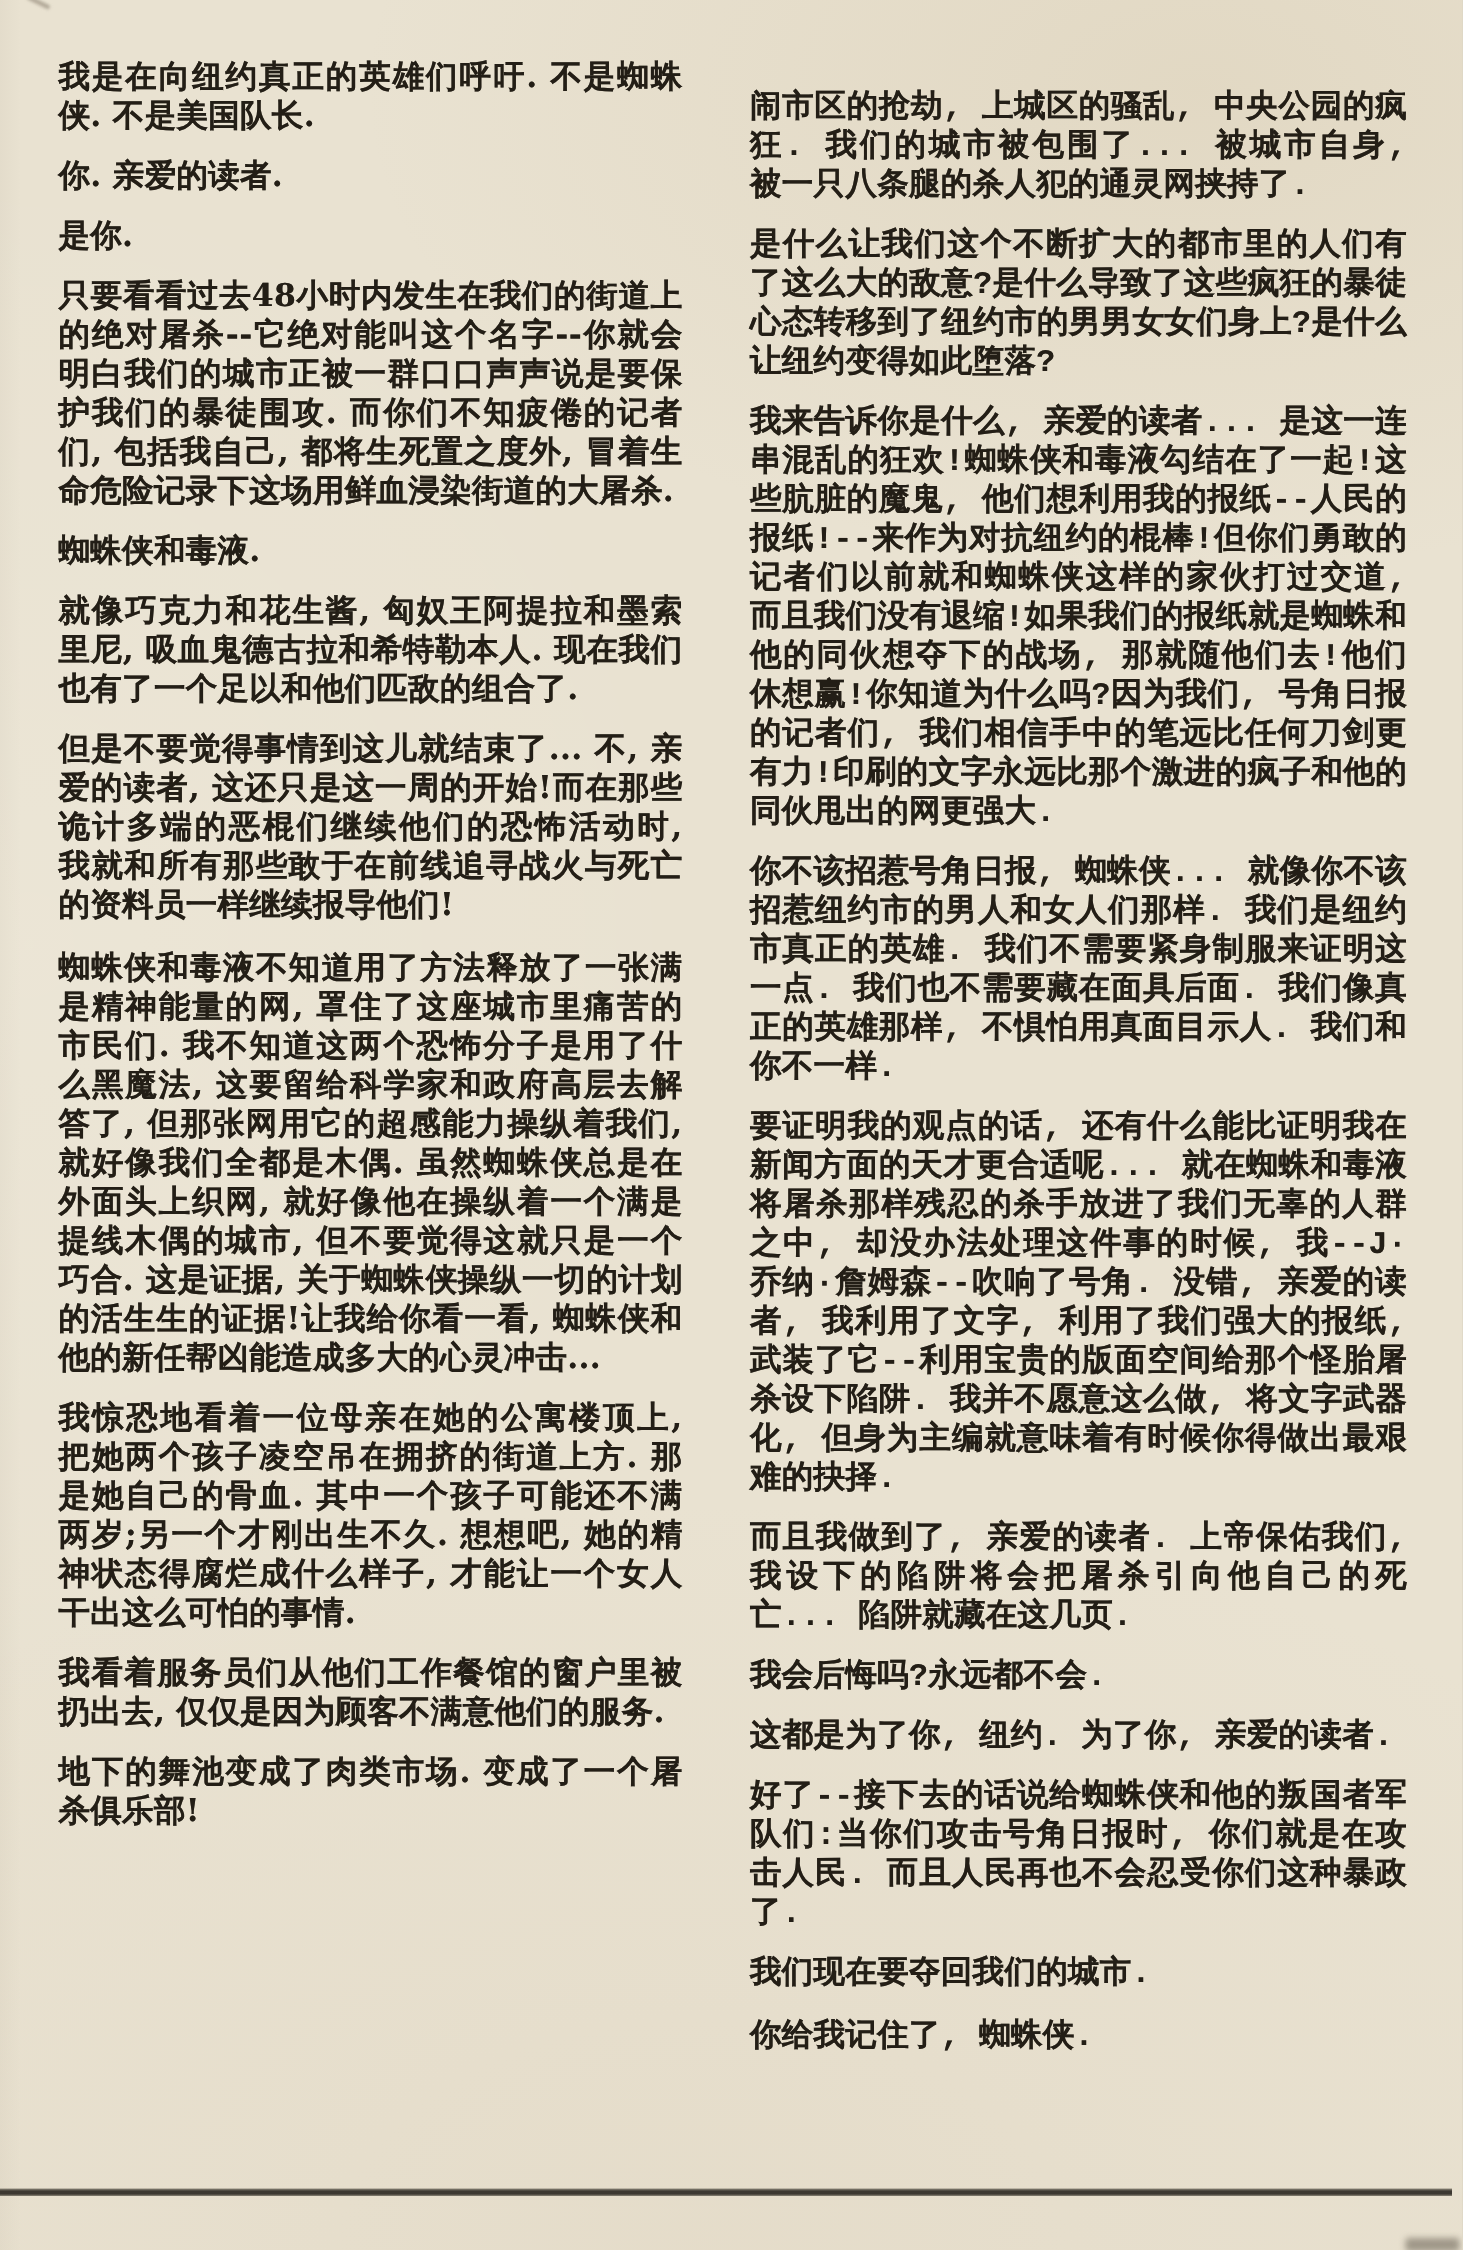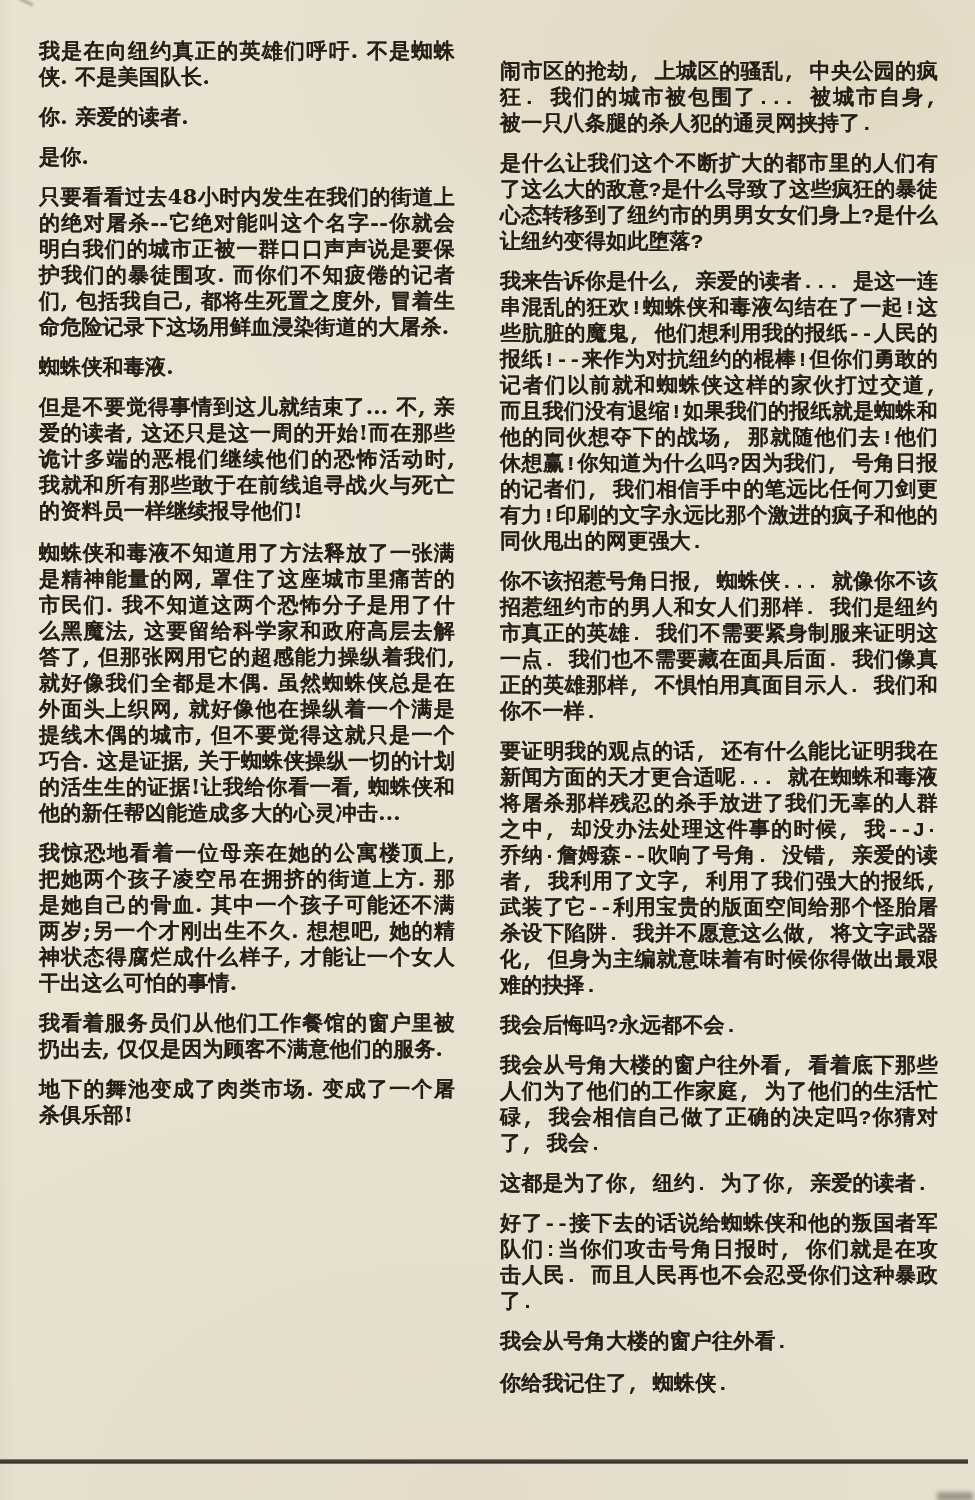--- a/index.html
+++ b/index.html
@@ -70,37 +70,38 @@
 <div class="page">
 
   <div class="scratch"></div>
 
   <div class="col col-left">
     <p>我是在向纽约真正的英雄们呼吁. 不是蜘蛛侠. 不是美国队长.</p>
     <p>你. 亲爱的读者.</p>
     <p>是你.</p>
     <p>只要看看过去48小时内发生在我们的街道上的绝对屠杀--它绝对能叫这个名字--你就会明白我们的城市正被一群口口声声说是要保护我们的暴徒围攻. 而你们不知疲倦的记者们, 包括我自己, 都将生死置之度外, 冒着生命危险记录下这场用鲜血浸染街道的大屠杀.</p>
     <p>蜘蛛侠和毒液.</p>
+    <p>就像巧克力和花生酱, 匈奴王阿提拉和墨索里尼, 吸血鬼德古拉和希特勒本人. 现在我们也有了一个足以和他们匹敌的组合了.</p>
     <p>但是不要觉得事情到这儿就结束了... 不, 亲爱的读者, 这还只是这一周的开始!而在那些诡计多端的恶棍们继续他们的恐怖活动时, 我就和所有那些敢于在前线追寻战火与死亡的资料员一样继续报导他们!</p>
     <p class="extra-gap">蜘蛛侠和毒液不知道用了方法释放了一张满是精神能量的网, 罩住了这座城市里痛苦的市民们. 我不知道这两个恐怖分子是用了什么黑魔法, 这要留给科学家和政府高层去解答了, 但那张网用它的超感能力操纵着我们, 就好像我们全都是木偶. 虽然蜘蛛侠总是在外面头上织网, 就好像他在操纵着一个满是提线木偶的城市, 但不要觉得这就只是一个巧合. 这是证据, 关于蜘蛛侠操纵一切的计划的活生生的证据!让我给你看一看, 蜘蛛侠和他的新任帮凶能造成多大的心灵冲击...</p>
     <p>我惊恐地看着一位母亲在她的公寓楼顶上, 把她两个孩子凌空吊在拥挤的街道上方. 那是她自己的骨血. 其中一个孩子可能还不满两岁;另一个才刚出生不久. 想想吧, 她的精神状态得腐烂成什么样子, 才能让一个女人干出这么可怕的事情.</p>
     <p>我看着服务员们从他们工作餐馆的窗户里被扔出去, 仅仅是因为顾客不满意他们的服务.</p>
     <p>地下的舞池变成了肉类市场. 变成了一个屠杀俱乐部!</p>
   </div>
 
   <div class="col col-right">
     <p>闹市区的抢劫, 上城区的骚乱, 中央公园的疯狂. 我们的城市被包围了... 被城市自身, 被一只八条腿的杀人犯的通灵网挟持了.</p>
     <p>是什么让我们这个不断扩大的都市里的人们有了这么大的敌意?是什么导致了这些疯狂的暴徒心态转移到了纽约市的男男女女们身上?是什么让纽约变得如此堕落?</p>
     <p>我来告诉你是什么, 亲爱的读者... 是这一连串混乱的狂欢!蜘蛛侠和毒液勾结在了一起!这些肮脏的魔鬼, 他们想利用我的报纸--人民的报纸!--来作为对抗纽约的棍棒!但你们勇敢的记者们以前就和蜘蛛侠这样的家伙打过交道, 而且我们没有退缩!如果我们的报纸就是蜘蛛和他的同伙想夺下的战场, 那就随他们去!他们休想赢!你知道为什么吗?因为我们, 号角日报的记者们, 我们相信手中的笔远比任何刀剑更有力!印刷的文字永远比那个激进的疯子和他的同伙甩出的网更强大.</p>
     <p>你不该招惹号角日报, 蜘蛛侠... 就像你不该招惹纽约市的男人和女人们那样. 我们是纽约市真正的英雄. 我们不需要紧身制服来证明这一点. 我们也不需要藏在面具后面. 我们像真正的英雄那样, 不惧怕用真面目示人. 我们和你不一样.</p>
     <p>要证明我的观点的话, 还有什么能比证明我在新闻方面的天才更合适呢... 就在蜘蛛和毒液将屠杀那样残忍的杀手放进了我们无辜的人群之中, 却没办法处理这件事的时候, 我--J·乔纳·詹姆森--吹响了号角. 没错, 亲爱的读者, 我利用了文字, 利用了我们强大的报纸, 武装了它--利用宝贵的版面空间给那个怪胎屠杀设下陷阱. 我并不愿意这么做, 将文字武器化, 但身为主编就意味着有时候你得做出最艰难的抉择.</p>
+    <p>而且我做到了, 亲爱的读者. 上帝保佑我们, 我设下的陷阱将会把屠杀引向他自己的死亡... 陷阱就藏在这几页.</p>
     <p>我会后悔吗?永远都不会.</p>
-    <p>我会从号角大楼的窗户往外看, 看着底下那些人们为了他们的工作家庭, 为了他们的生活忙碌, 我会相信自己做了正确的决定吗?你猜对了, 我会.</p>
     <p>这都是为了你, 纽约. 为了你, 亲爱的读者.</p>
     <p>好了--接下去的话说给蜘蛛侠和他的叛国者军队们:当你们攻击号角日报时, 你们就是在攻击人民. 而且人民再也不会忍受你们这种暴政了.</p>
-    <p>我会从号角大楼的窗户往外看.</p>
+    <p>我们现在要夺回我们的城市.</p>
     <p class="extra-gap">你给我记住了, 蜘蛛侠.</p>
   </div>
 
   <div class="footer-rule"></div>
   <div class="corner-smudge"></div>
 
 </div>
 
 </body></html>

